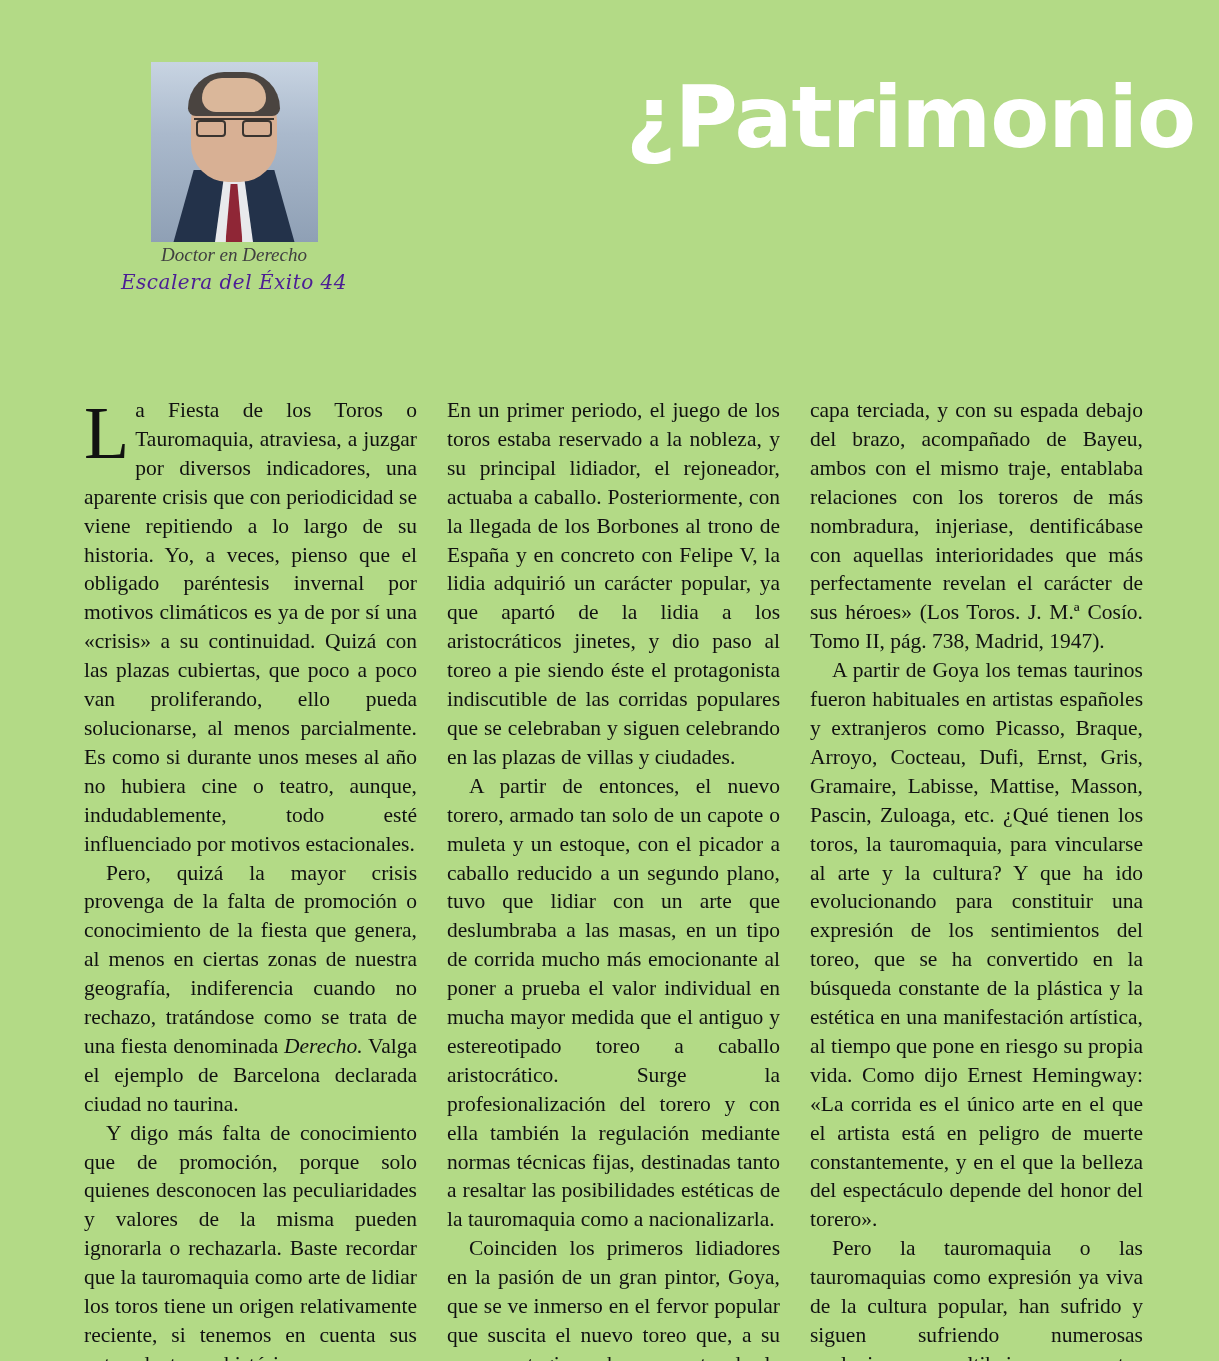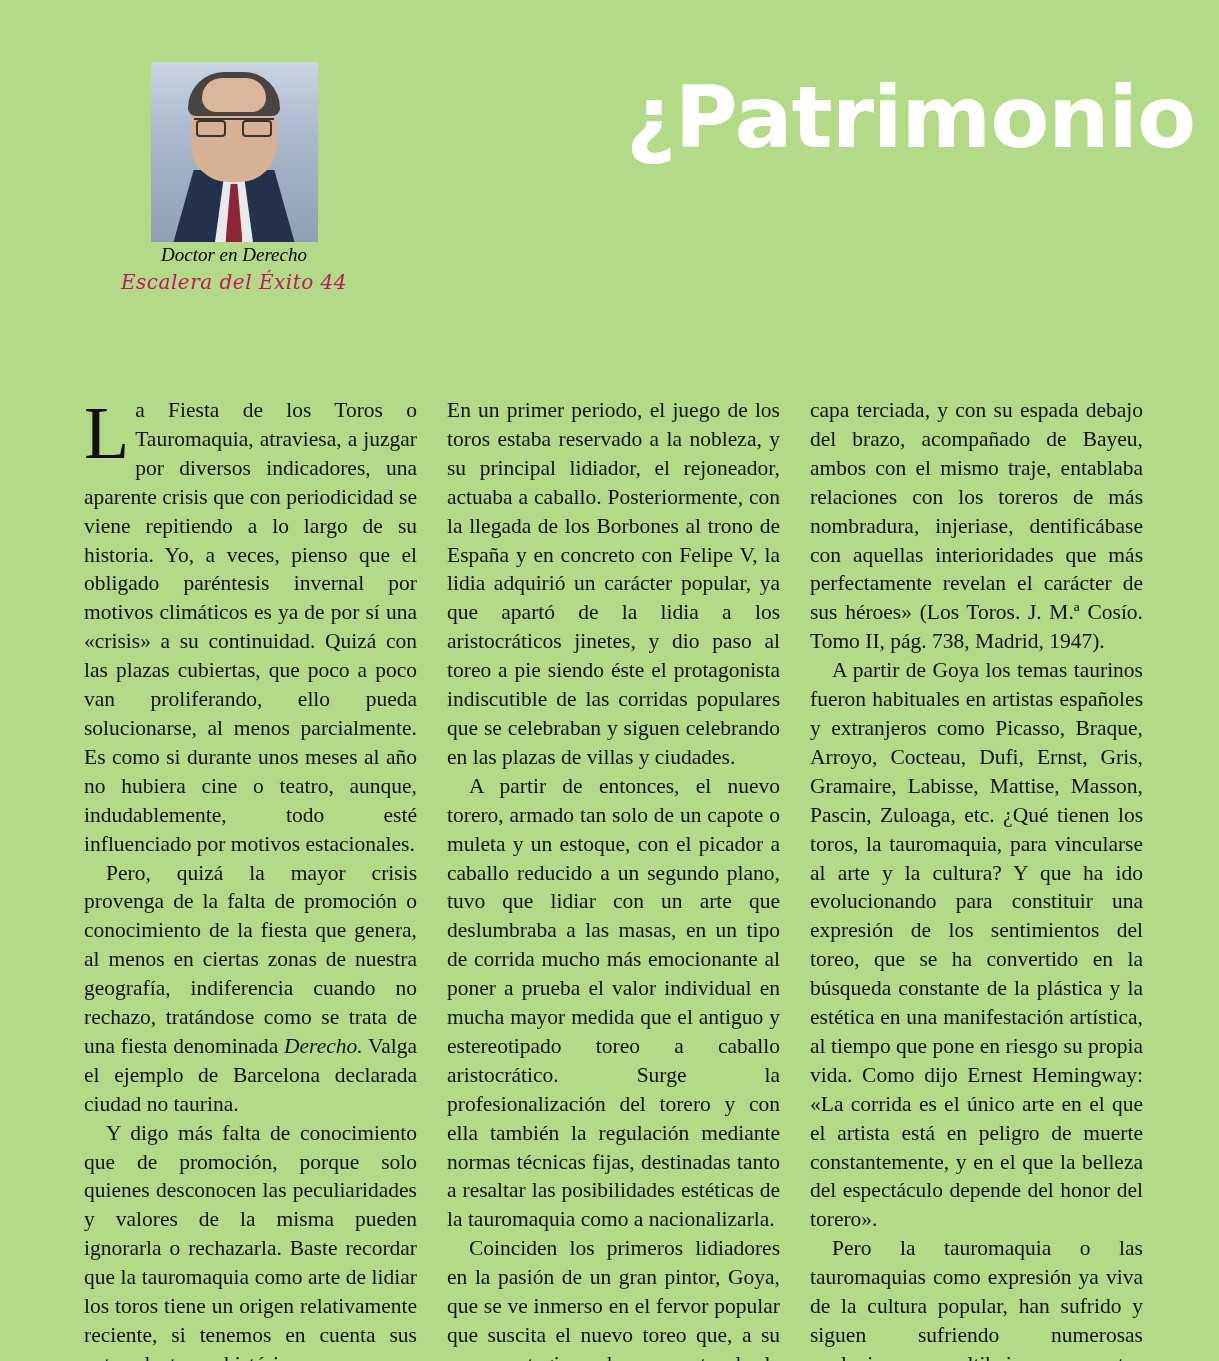--- a/index.html
+++ b/index.html
@@ -129,28 +129,28 @@
     font-style: italic;
     font-size: 23px;
     color: #0f6b7a;
     letter-spacing: 0.2px;
   }
   .author-role {
     margin-top: 2px;
     font-family: "Liberation Serif", serif;
     font-style: italic;
     font-size: 19px;
-    color: #000000;
+    color: #404040;
   }
   .author-org {
     margin-top: 4px;
     font-family: "DejaVu Serif", serif;
     font-style: italic;
     font-size: 20px;
-    color: #be185d;
+    color: #4c1d95;
     letter-spacing: 0.5px;
   }
   .headline {
     position: absolute;
     right: 24px;
     top: 70px;
     width: 760px;
     text-align: right;
     color: #ffffff;
     font-family: "DejaVu Sans", sans-serif;

